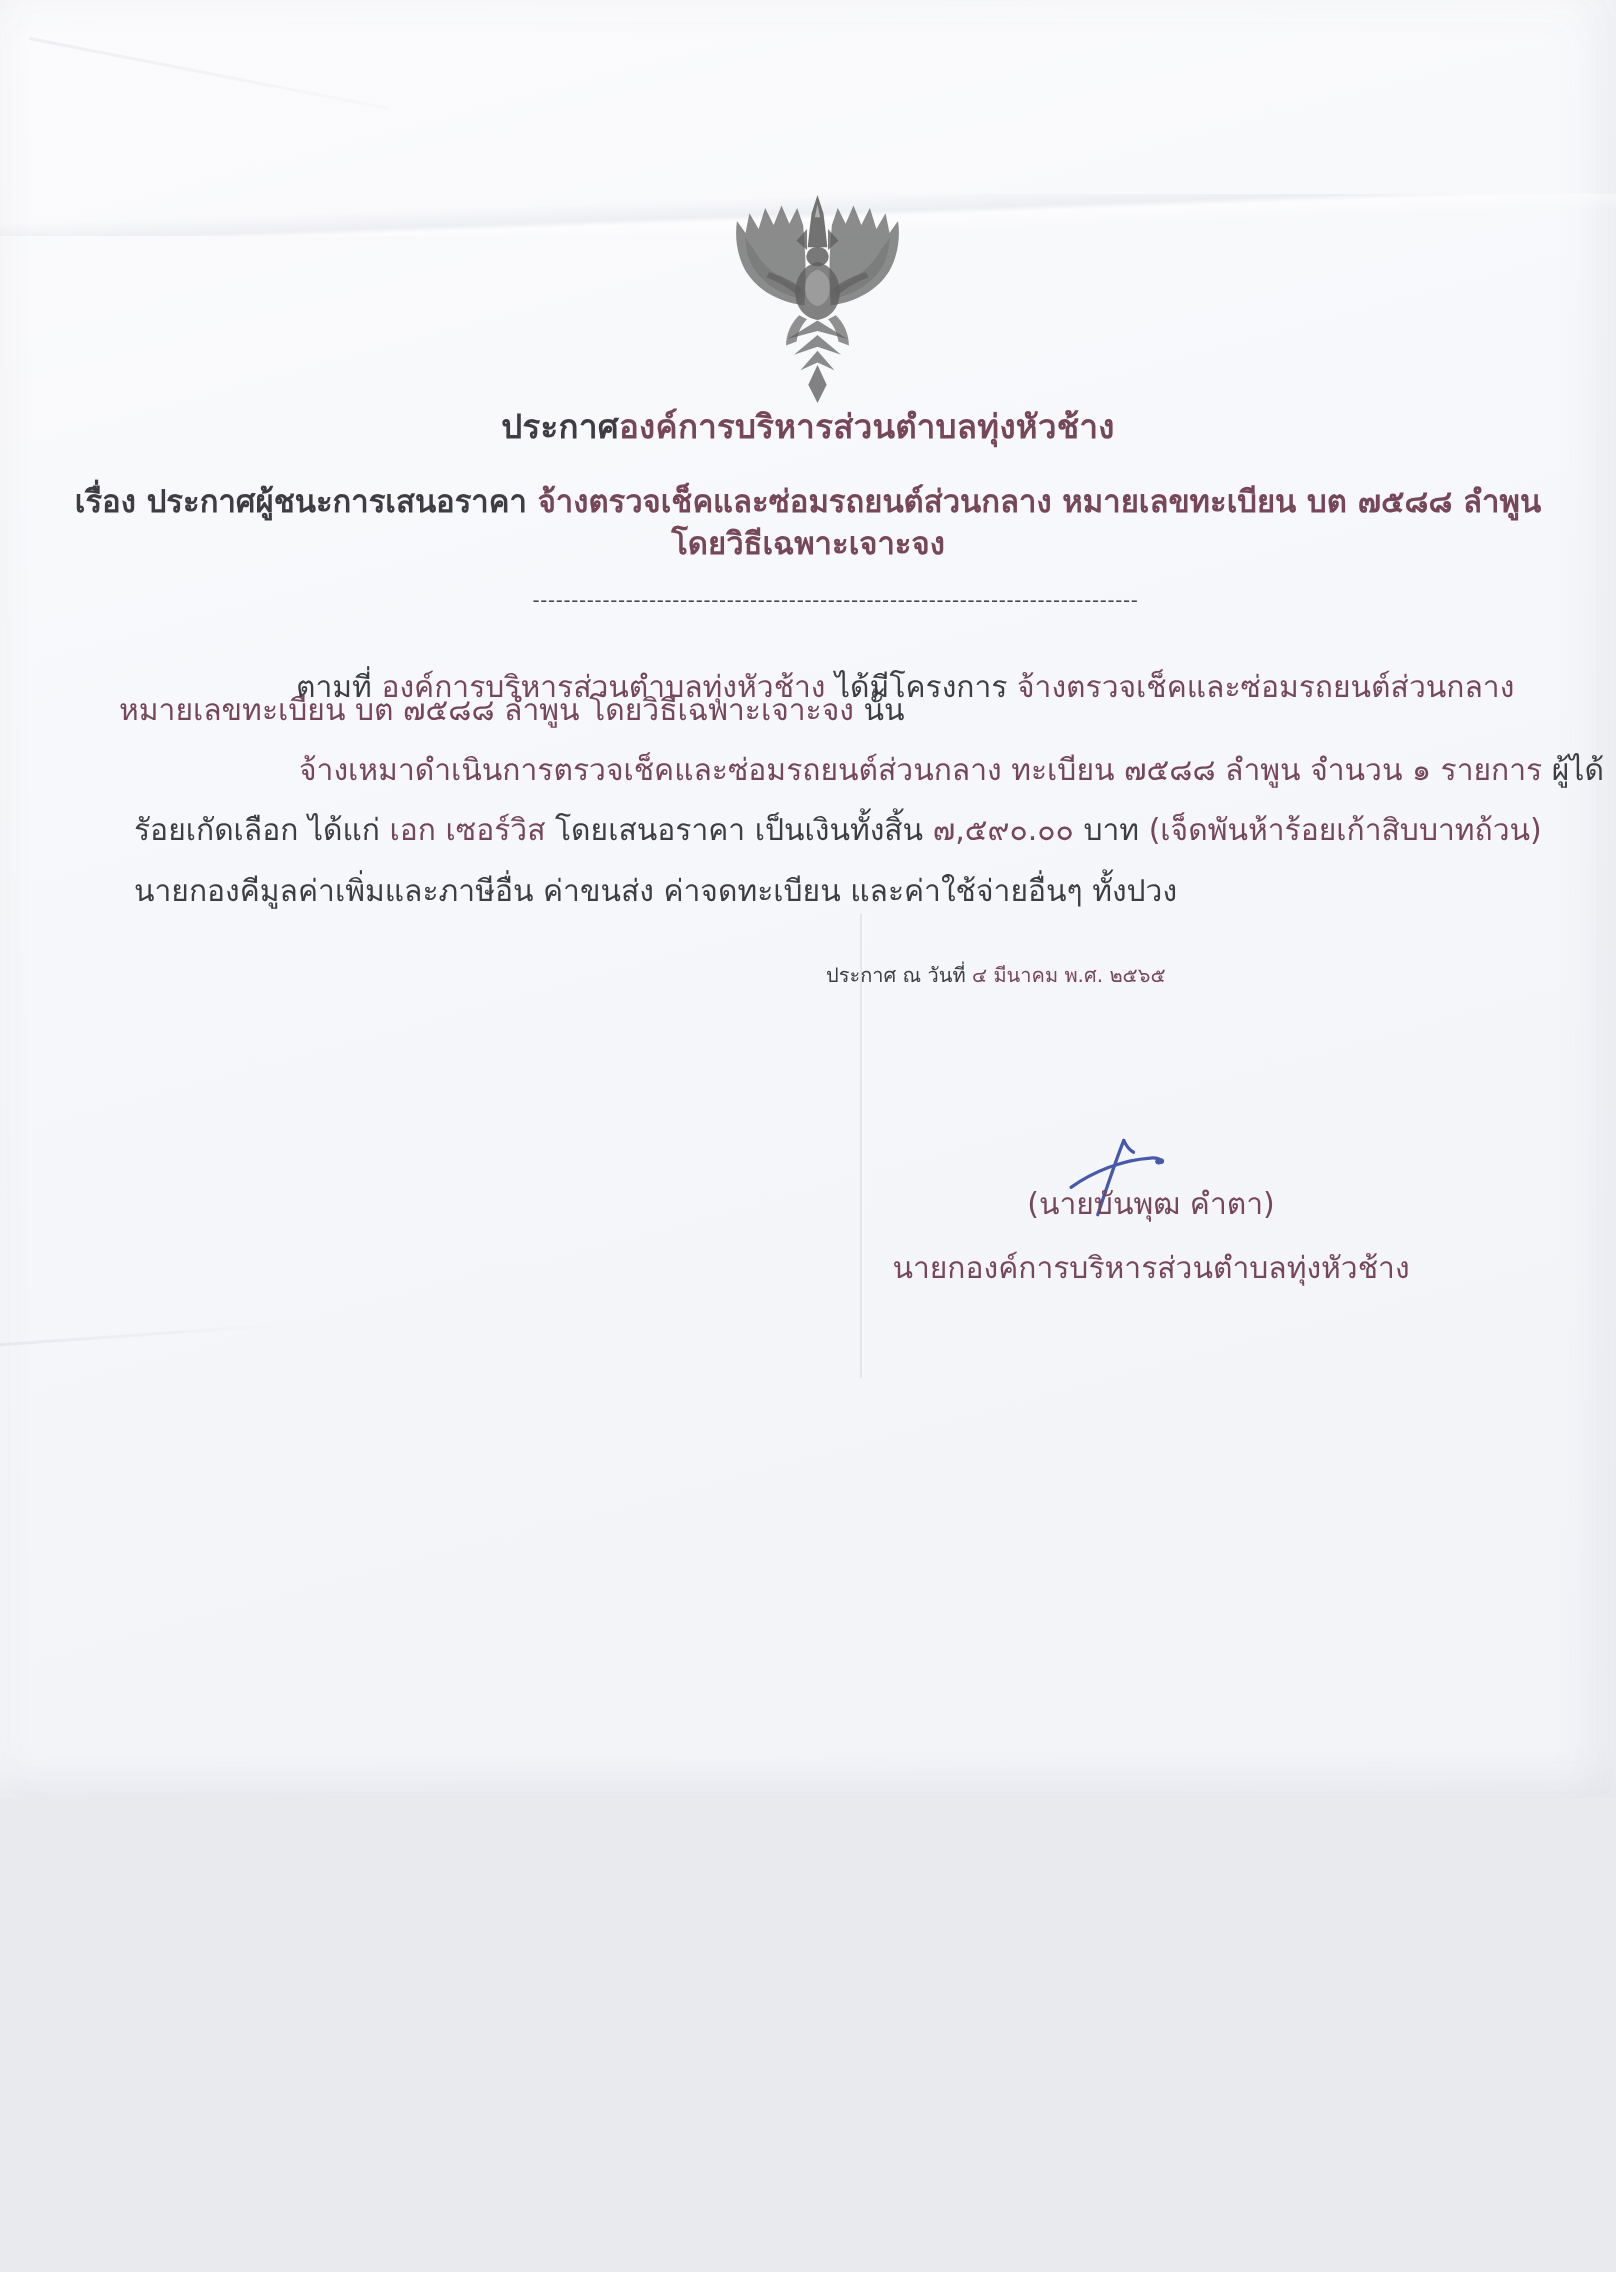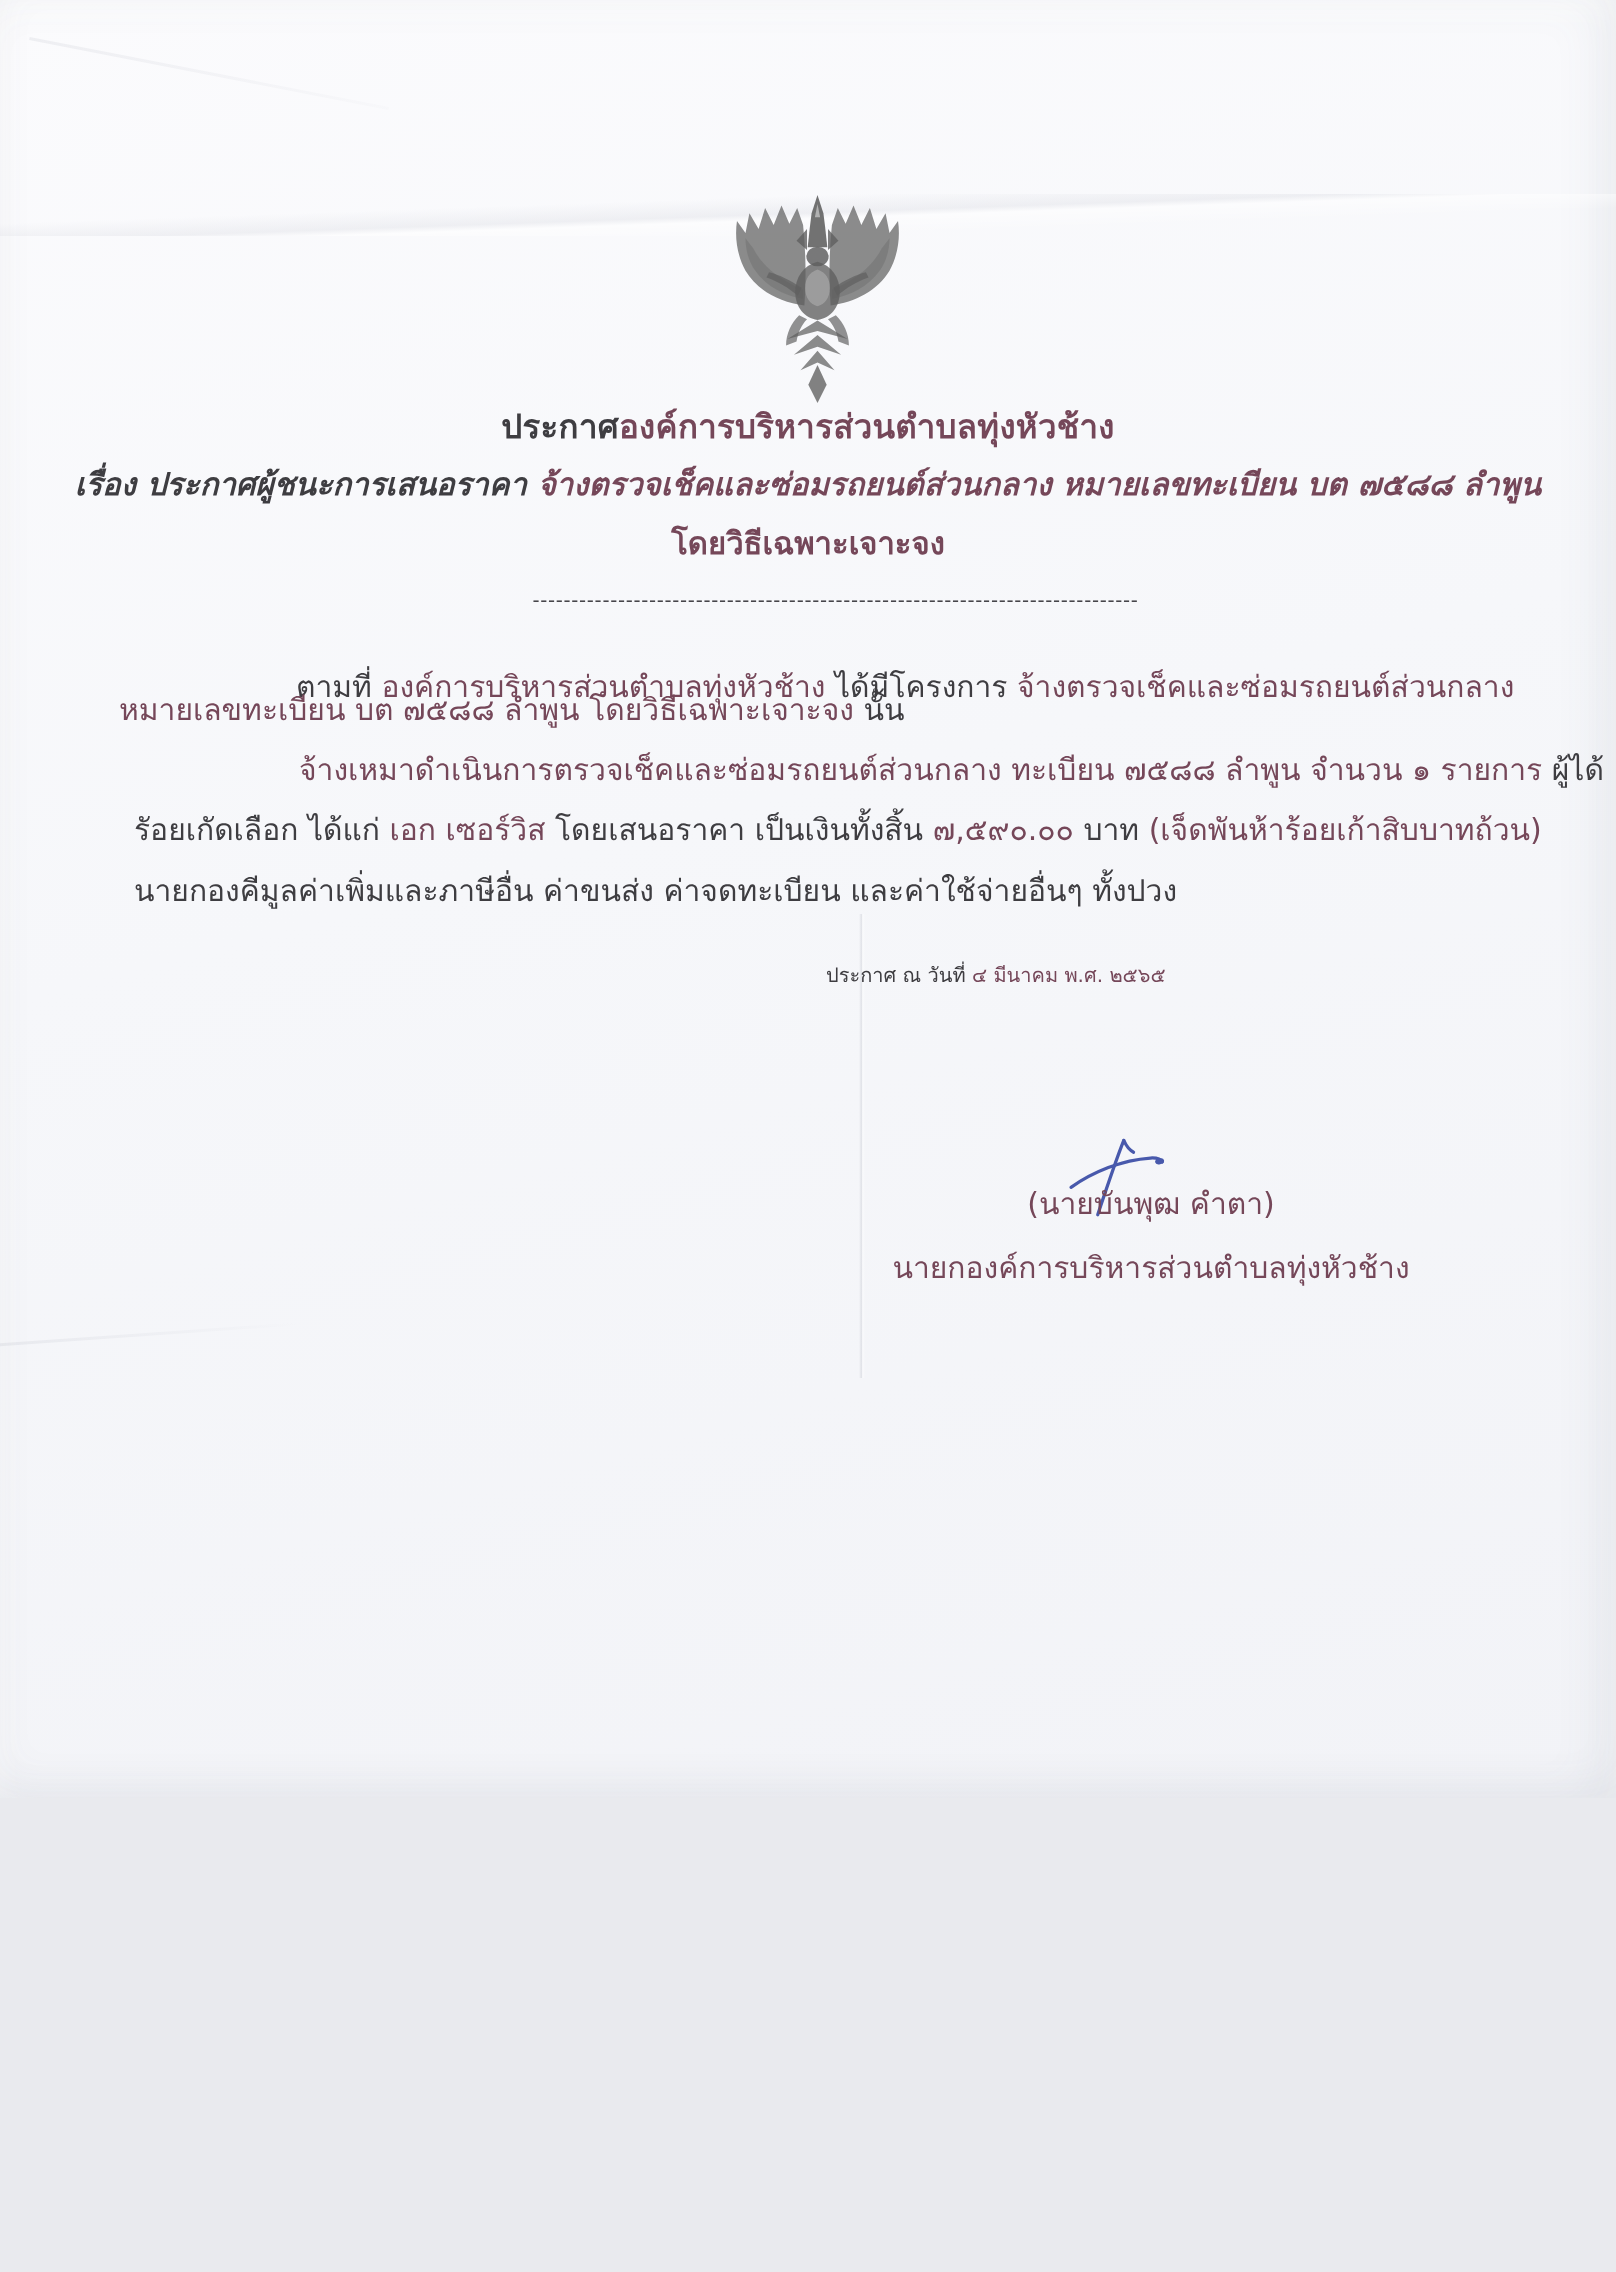--- a/index.html
+++ b/index.html
@@ -72,21 +72,21 @@
       <path d="M150,198 L104,226 L150,214 L196,226 Z" opacity="0.72"></path>
       <path d="M150,220 L114,250 L150,238 L186,250 Z" opacity="0.72"></path>
       <path d="M150,244 L124,274 L150,262 L176,274 Z" opacity="0.72"></path>
       <path d="M150,266 L136,296 L150,324 L164,296 Z" opacity="0.78"></path>
     </g>
   </svg>
 
   <div class="line centered title" style="top:404px;">
     <span class="ink-black">ประกาศ</span><span class="ink-purple">องค์การบริหารส่วนตำบลทุ่งหัวช้าง</span>
   </div>
-  <div class="line centered subtitle" style="top:463px;font-style:italic;">
+  <div class="line centered subtitle" style="top:480px;">
     <span class="ink-black">เรื่อง ประกาศผู้ชนะการเสนอราคา </span><span class="ink-purple">จ้างตรวจเช็คและซ่อมรถยนต์ส่วนกลาง หมายเลขทะเบียน บต ๗๕๘๘ ลำพูน</span>
   </div>
   <div class="line centered subtitle" style="top:522px;">
     <span class="ink-purple">โดยวิธีเฉพาะเจาะจง</span>
   </div>
   <div class="line centered separator" style="top:587px;transform:translateX(27.5px);">------------------------------------------------------------------------------</div>
 
   <div class="line bodytxt" style="left:296px;top:666px;">
     <span class="ink-black">ตามที่ </span><span class="ink-purple">องค์การบริหารส่วนตำบลทุ่งหัวช้าง </span><span class="ink-black">ได้มีโครงการ </span><span class="ink-purple">จ้างตรวจเช็คและซ่อมรถยนต์ส่วนกลาง</span>
   </div>

